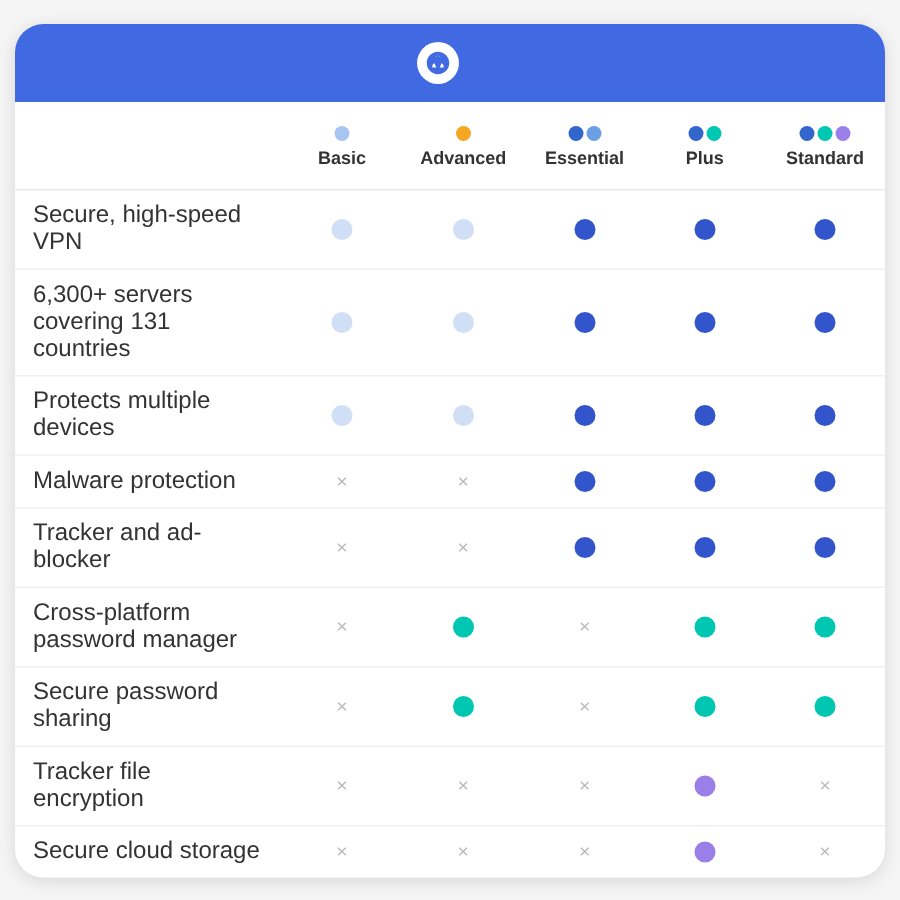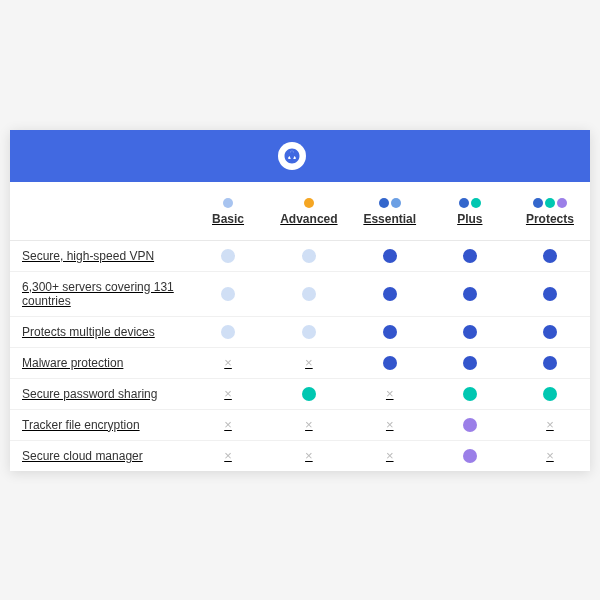--- a/index.html
+++ b/index.html
@@ -8,25 +8,24 @@
       background: #f5f5f5;
       display: flex;
       justify-content: center;
       align-items: center;
       width: 600px;
       height: 600px;
       overflow: hidden;
     }
     .card {
       background: #fff;
-      border-radius: 0;
+      border-radius: 19px;
       overflow: hidden;
       width: 580px;
       box-shadow: 0 2px 12px rgba(0,0,0,0.12);
-      text-decoration: underline;
     }
     .header {
       background: #4169e1;
       color: white;
       text-align: center;
       padding: 12px 16px;
       font-size: 16px;
       font-weight: 500;
       display: flex;
       align-items: center;
@@ -55,21 +54,21 @@
       width: 100%;
       border-collapse: collapse;
     }
     th, td {
       padding: 0;
     }
     .col-feature {
       width: 160px;
       text-align: left;
       padding: 8px 10px 8px 12px;
-      font-size: 12px;
+      font-size: 16px;
       color: #333;
     }
     .col-plan {
       width: 72px;
       text-align: center;
       padding: 6px 4px;
       font-size: 11px;
     }
     thead tr {
       border-bottom: 1px solid #e8e8e8;
@@ -208,21 +207,21 @@
               <span class="plan-name">Plus</span>
             </div>
           </th>
           <th class="col-plan">
             <div class="plan-header">
               <div class="plan-dots">
                 <span class="dot dot-blue-dark"></span>
                 <span class="dot dot-green"></span>
                 <span class="dot dot-purple"></span>
               </div>
-              <span class="plan-name">Protects</span>
+              <span class="plan-name">Standard</span>
             </div>
           </th>
         </tr>
     </thead>
     <tbody id="features-body">
     <tr class="feature-row">
           <td class="col-feature">Secure, high-speed VPN</td>
           <td class="col-plan">
             <div class="cell-icon">
               <div class="icon-half-light"></div>
@@ -327,20 +326,76 @@
               <div class="icon-filled-blue"></div>
             </div>
           </td>
           <td class="col-plan">
             <div class="cell-icon">
               <div class="icon-filled-blue"></div>
             </div>
           </td>
         </tr>
         <tr class="feature-row">
+          <td class="col-feature">Tracker and ad-blocker</td>
+          <td class="col-plan">
+            <div class="cell-icon">
+              <span class="icon-cross">×</span>
+            </div>
+          </td>
+          <td class="col-plan">
+            <div class="cell-icon">
+              <span class="icon-cross">×</span>
+            </div>
+          </td>
+          <td class="col-plan">
+            <div class="cell-icon">
+              <div class="icon-filled-blue"></div>
+            </div>
+          </td>
+          <td class="col-plan">
+            <div class="cell-icon">
+              <div class="icon-filled-blue"></div>
+            </div>
+          </td>
+          <td class="col-plan">
+            <div class="cell-icon">
+              <div class="icon-filled-blue"></div>
+            </div>
+          </td>
+        </tr>
+        <tr class="feature-row">
+          <td class="col-feature">Cross-platform password manager</td>
+          <td class="col-plan">
+            <div class="cell-icon">
+              <span class="icon-cross">×</span>
+            </div>
+          </td>
+          <td class="col-plan">
+            <div class="cell-icon">
+              <div class="icon-filled-green"></div>
+            </div>
+          </td>
+          <td class="col-plan">
+            <div class="cell-icon">
+              <span class="icon-cross">×</span>
+            </div>
+          </td>
+          <td class="col-plan">
+            <div class="cell-icon">
+              <div class="icon-filled-green"></div>
+            </div>
+          </td>
+          <td class="col-plan">
+            <div class="cell-icon">
+              <div class="icon-filled-green"></div>
+            </div>
+          </td>
+        </tr>
+        <tr class="feature-row">
           <td class="col-feature">Secure password sharing</td>
           <td class="col-plan">
             <div class="cell-icon">
               <span class="icon-cross">×</span>
             </div>
           </td>
           <td class="col-plan">
             <div class="cell-icon">
               <div class="icon-filled-green"></div>
             </div>
@@ -383,21 +438,21 @@
               <div class="icon-filled-purple"></div>
             </div>
           </td>
           <td class="col-plan">
             <div class="cell-icon">
               <span class="icon-cross">×</span>
             </div>
           </td>
         </tr>
         <tr class="feature-row">
-          <td class="col-feature">Secure cloud manager</td>
+          <td class="col-feature">Secure cloud storage</td>
           <td class="col-plan">
             <div class="cell-icon">
               <span class="icon-cross">×</span>
             </div>
           </td>
           <td class="col-plan">
             <div class="cell-icon">
               <span class="icon-cross">×</span>
             </div>
           </td>

